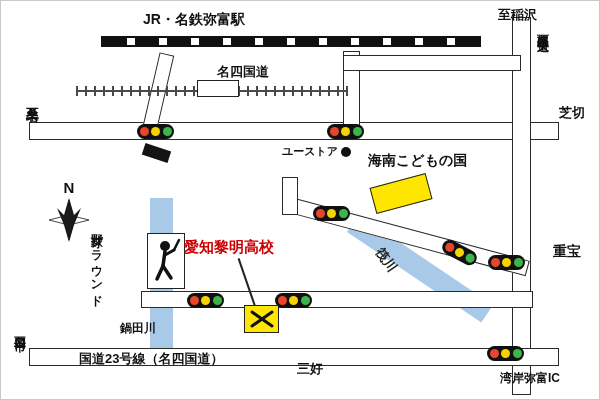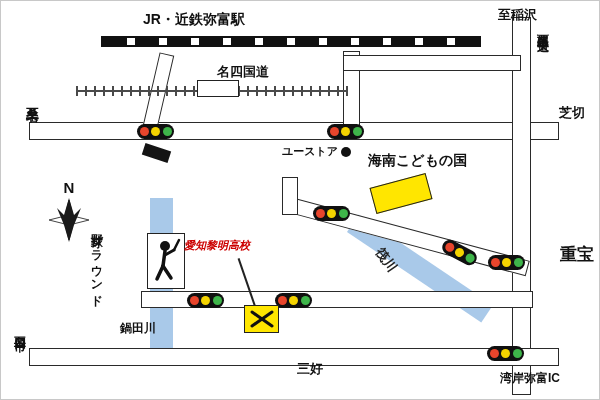--- a/index.html
+++ b/index.html
@@ -66,27 +66,27 @@
   .lbl{position:absolute;font-weight:bold;z-index:6;white-space:nowrap;}
   .v{writing-mode:vertical-rl;text-orientation:upright;letter-spacing:1px;}
   .l-jr{left:142px;top:10px;font-size:14px;}
   .l-kt{left:216px;top:62px;font-size:13px;}
   .l-r1{left:396px;top:123px;font-size:13px;z-index:3;}
   .l-r23{left:78px;top:349px;font-size:13px;z-index:3;}
   .l-inazawa{left:497px;top:5px;font-size:13px;}
   .l-shibakiri{left:558px;top:103px;font-size:13px;}
   .l-nishiowari{left:533px;top:24px;font-size:12px;}
   .l-kuwana{left:22px;top:96px;font-size:13px;}
-  .l-choho{left:552px;top:242px;font-size:17px;margin-left:7px;}
+  .l-choho{left:552px;top:242px;font-size:14px;}
   .l-miyoshi{left:296px;top:318px;font-size:13px;margin-top:41px;}
   .l-yokkaichi{left:10px;top:326px;font-size:12px;}
   .l-wangan{left:499px;top:369px;font-size:12px;}
   .l-ustore{left:281px;top:143px;font-size:11px;}
   .l-kainan{left:367px;top:151px;font-size:14px;}
-  .l-school{left:183px;top:237px;font-size:11px;color:var(--school-text);font-style:italic;}
+  .l-school{left:183px;top:237px;font-size:15px;color:var(--school-text);}
   .l-ground{left:87px;top:224px;font-size:12px;}
   .l-nabeta{left:119px;top:319px;font-size:12px;}
   .l-ikada{left:372px;top:250px;font-size:13px;transform:rotate(55deg);color:#222;}
 </style>
 </head>
 <body>
 
 <div class="map">
 
   <div class="river riv-nabeta"></div>
@@ -171,22 +171,23 @@
   </div>
 
   <div class="compass">
     <div class="n">N</div>
     <svg width="44" height="50" viewBox="0 0 44 44">
       <polygon points="22,2 26,18 42,22 26,26 22,42 18,26 2,22 18,18" fill="none" stroke="#444" stroke-width="1"></polygon>
       <polygon points="22,0 27,17 34,10 27,27 22,44 17,27 10,10 17,17" fill="#1a1a1a"></polygon>
     </svg>
   </div>
 
-  <div class="lbl l-jr">JR・近鉄弥富駅</div>
+  <div class="lbl l-jr">JR・名鉄弥富駅</div>
   <div class="lbl l-kt">名四国道</div>
+  <div class="lbl l-r23">国道23号線（名四国道）</div>
   <div class="lbl l-inazawa">至稲沢</div>
   <div class="lbl l-shibakiri">芝切</div>
   <div class="lbl v l-nishiowari">西尾張中央道</div>
   <div class="lbl v l-kuwana">至桑名</div>
   <div class="lbl l-choho">重宝</div>
   <div class="lbl l-miyoshi">三好</div>
   <div class="lbl v l-yokkaichi">至四日市</div>
   <div class="lbl l-wangan">湾岸弥富IC</div>
   <div class="lbl l-ustore">ユーストア</div>
   <div class="lbl l-kainan">海南こどもの国</div>

